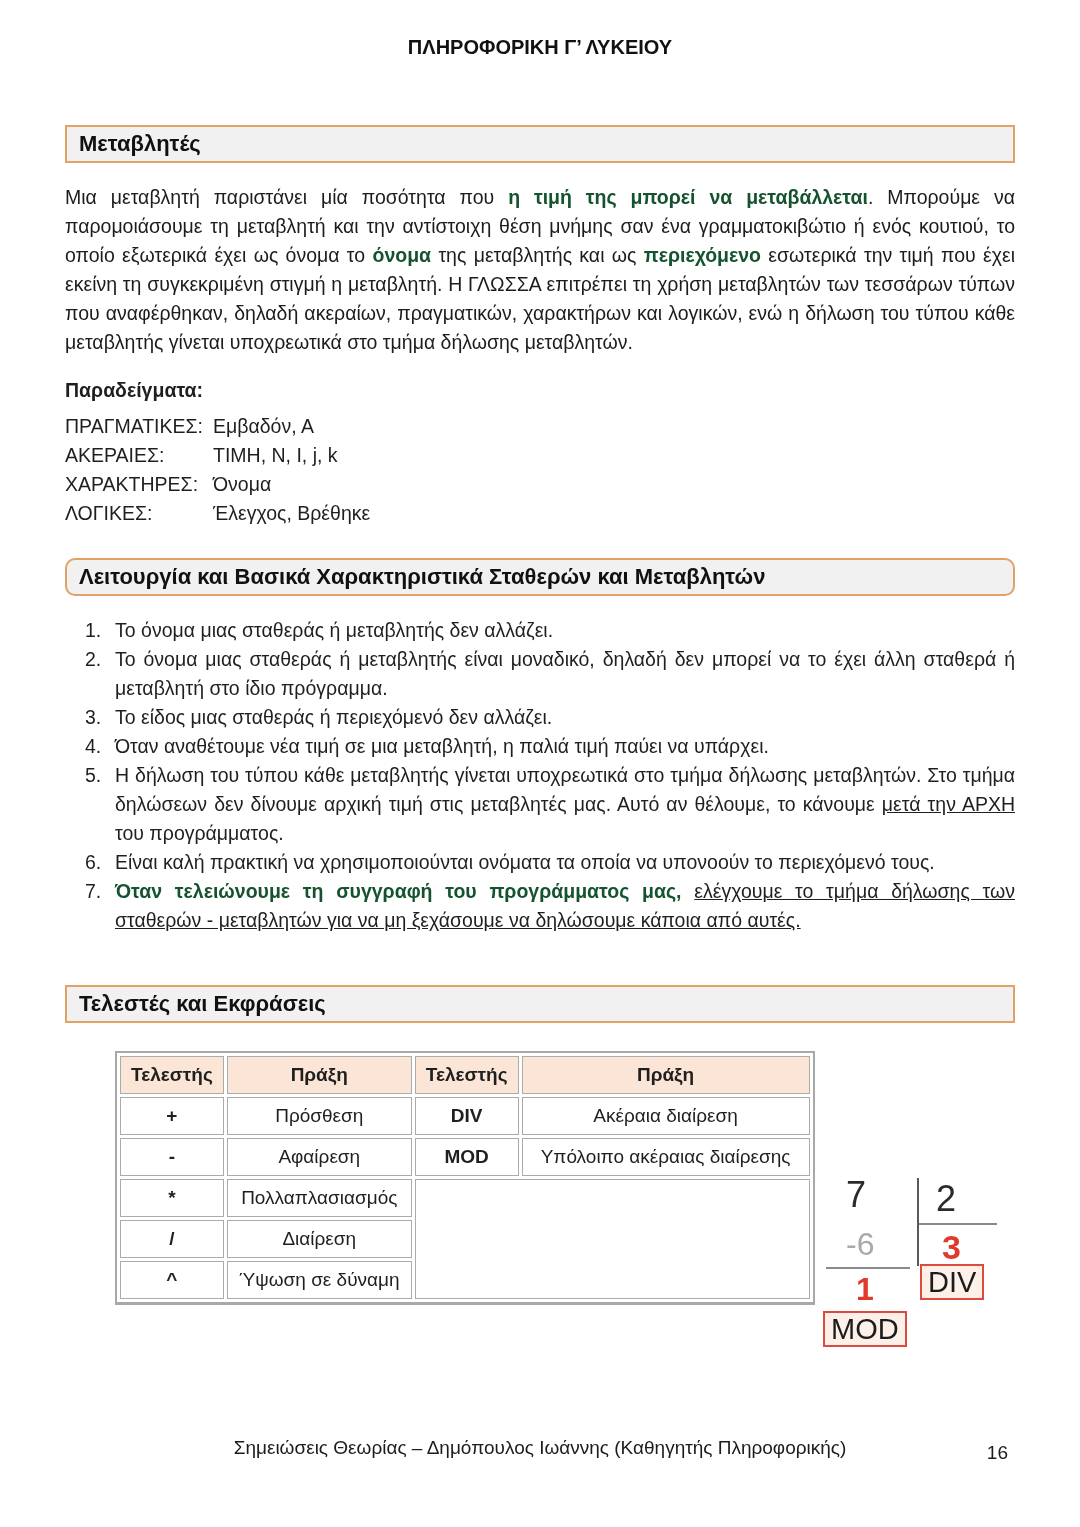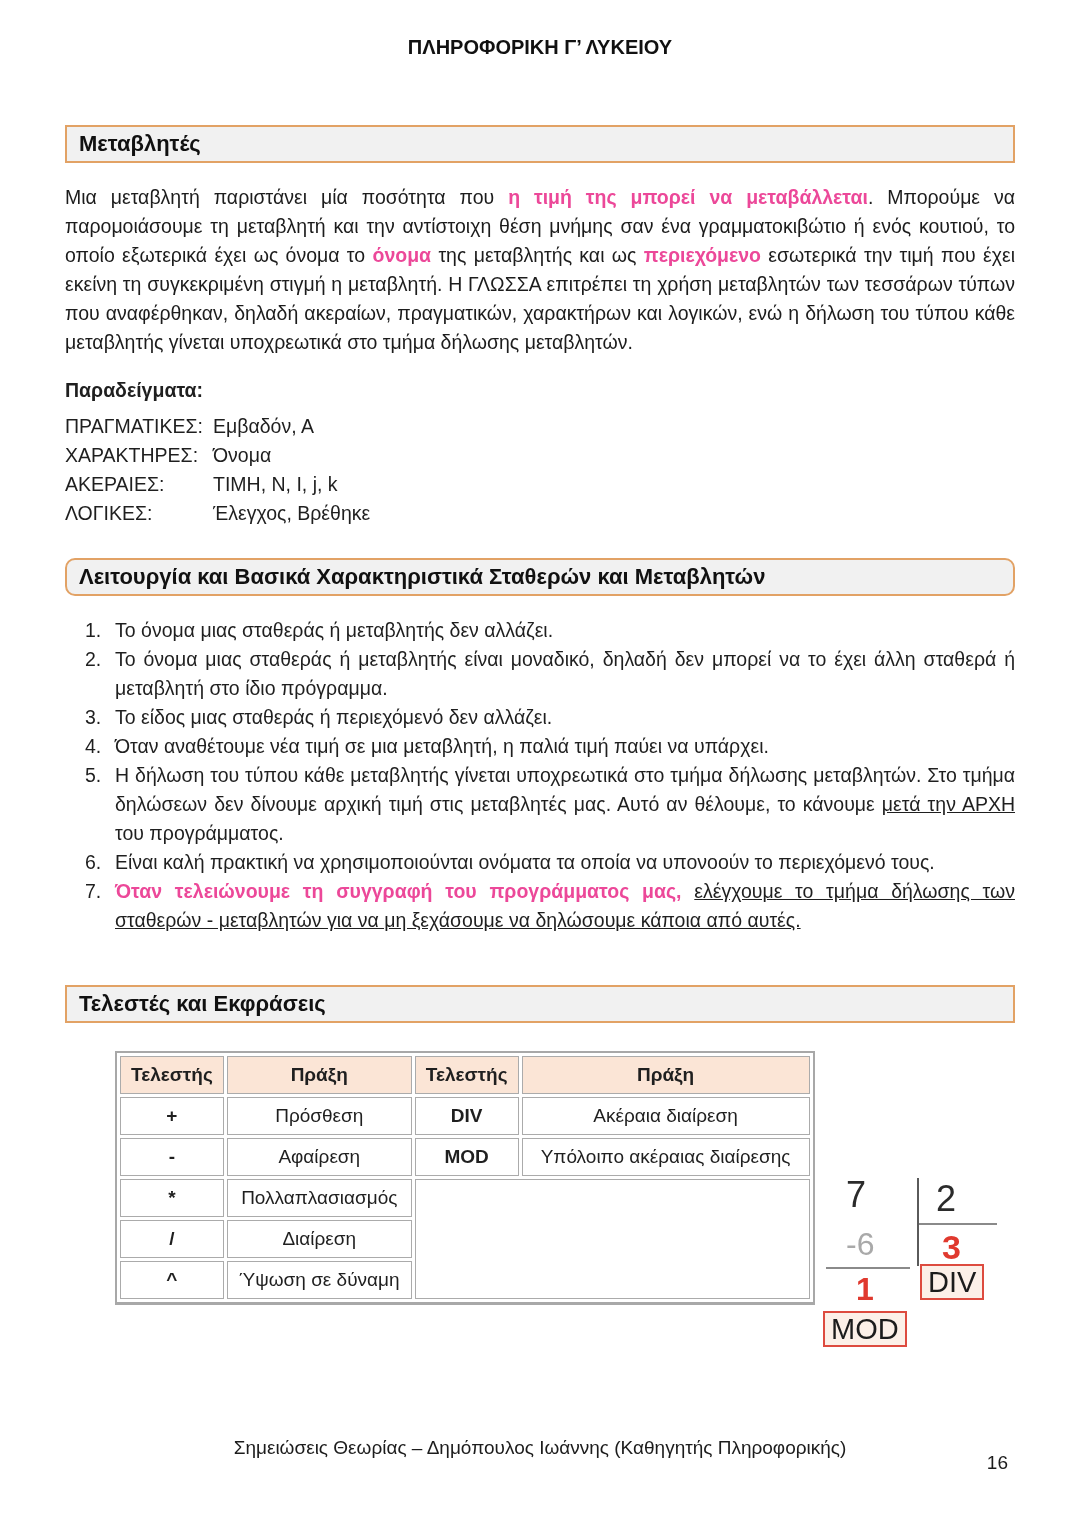--- a/index.html
+++ b/index.html
@@ -28,21 +28,21 @@
   }
   .examples-label { margin-top:22px; font-size:19.5px; font-weight:bold; }
   .examples { margin-top:10px; font-size:19.5px; line-height:29px; }
   .example-row { display:flex; }
   .ex-type { width:148px; flex-shrink:0; }
   .num-list { margin-top:20px; padding-left:20px; font-size:19.5px; line-height:29px; }
   .num-item { display:flex; }
   .num-item .num { width:30px; flex-shrink:0; }
   .num-item .item-text { flex:1; text-align:justify; }
   .ul { text-decoration:underline; }
-  b { color:#ec4899; }
+  b { color:#14532d; }
 
   table.ops {
     margin-top:28px; margin-left:50px;
     border-collapse:separate; border-spacing:3px;
     border:2px solid #a8a8a8; border-bottom-width:3px;
     background:#ffffff; font-size:19px;
   }
   table.ops th, table.ops td {
     border:1px solid #ababab; height:38px; text-align:center; padding:2px 10px;
   }
@@ -65,21 +65,21 @@
   .rline { left:8px; top:99px; width:84px; }
   .op-box {
     position:absolute; border:2px solid #dd4b3f; background:#fcf0e8;
     font-size:29px; color:#1c1c1c; padding:0 6px; line-height:32px; font-weight:500;
   }
   .div-box { left:102px; top:96px; }
   .mod-box { left:5px; top:143px; }
 
   .page-footer { position:absolute; top:1437px; left:0; right:0; font-size:19px; color:#1c1c1c; }
   .footer-text { display:block; text-align:center; padding-left:110px; padding-right:110px; }
-  .footer-page { position:absolute; right:72px; top:15px; }
+  .footer-page { position:absolute; right:72px; top:5px; }
 </style>
 </head>
 <body>
 
 <div class="page">
 
   <div class="page-header">ΠΛΗΡΟΦΟΡΙΚΗ Γ’ ΛΥΚΕΙΟΥ</div>
 
   <div class="content">
 
@@ -88,26 +88,26 @@
     <p class="body-text"><span>Μια μεταβλητή παριστάνει μία ποσότητα που </span><b>η τιμή της μπορεί να μεταβάλλεται</b><span>. Μπορούμε να παρομοιάσουμε τη μεταβλητή και την αντίστοιχη θέση μνήμης σαν ένα γραμματοκιβώτιο ή ενός κουτιού, το οποίο εξωτερικά έχει ως όνομα το </span><b>όνομα</b><span> της μεταβλητής και ως </span><b>περιεχόμενο</b><span> εσωτερικά την τιμή που έχει εκείνη τη συγκεκριμένη στιγμή η μεταβλητή. Η ΓΛΩΣΣΑ επιτρέπει τη χρήση μεταβλητών των τεσσάρων τύπων που αναφέρθηκαν, δηλαδή ακεραίων, πραγματικών, χαρακτήρων και λογικών, ενώ η δήλωση του τύπου κάθε μεταβλητής γίνεται υποχρεωτικά στο τμήμα δήλωσης μεταβλητών.</span></p>
 
     <div class="examples-label">Παραδείγματα:</div>
 
     <div class="examples">
       <div class="example-row">
         <span class="ex-type">ΠΡΑΓΜΑΤΙΚΕΣ:</span>
         <span class="ex-values">Εμβαδόν, Α</span>
       </div>
       <div class="example-row">
+        <span class="ex-type">ΑΚΕΡΑΙΕΣ:</span>
+        <span class="ex-values">ΤΙΜΗ, Ν, Ι, j, k</span>
+      </div>
+      <div class="example-row">
         <span class="ex-type">ΧΑΡΑΚΤΗΡΕΣ:</span>
         <span class="ex-values">Όνομα</span>
-      </div>
-      <div class="example-row">
-        <span class="ex-type">ΑΚΕΡΑΙΕΣ:</span>
-        <span class="ex-values">ΤΙΜΗ, Ν, Ι, j, k</span>
       </div>
       <div class="example-row">
         <span class="ex-type">ΛΟΓΙΚΕΣ:</span>
         <span class="ex-values">Έλεγχος, Βρέθηκε</span>
       </div>
     </div>
 
     <div class="hbox second">Λειτουργία και Βασικά Χαρακτηριστικά Σταθερών και Μεταβλητών</div>
 
     <div class="num-list">

